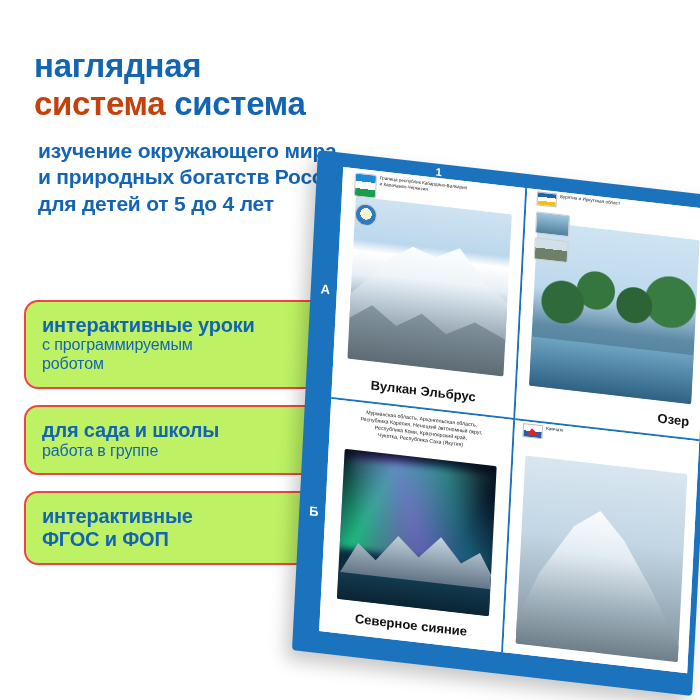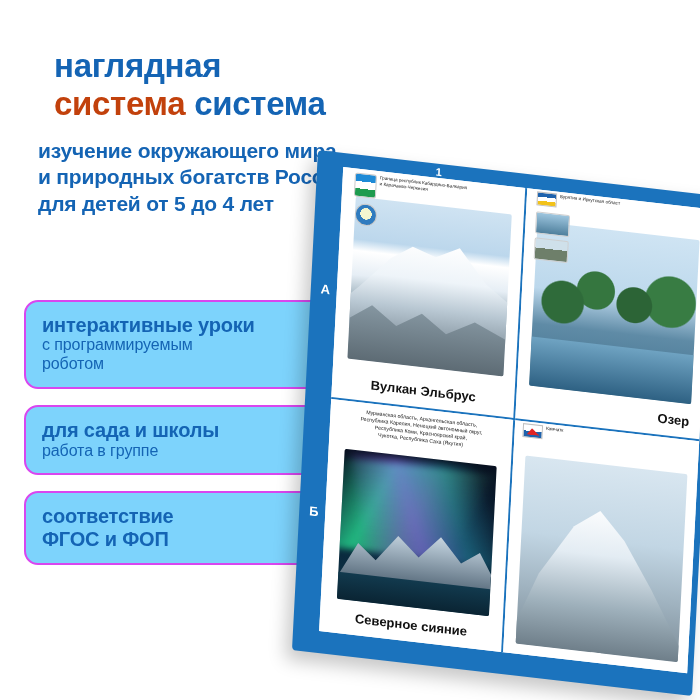--- a/index.html
+++ b/index.html
@@ -11,21 +11,21 @@
   }
   #root {
     position: relative;
     width: 700px; height: 700px;
     background: #ffffff;
   }
 
   
   .headline {
     position: absolute;
-    left: 54px; top: 48px;
+    left: 34px; top: 48px;
     width: 420px;
   }
   .headline .l1 {
     font-size: 33px;
     font-weight: bold;
     color: #1464b4;
     letter-spacing: -0.3px;
     line-height: 1.08;
   }
   .headline .l2 {
@@ -49,25 +49,25 @@
     letter-spacing: -0.2px;
   }
 
   
   .features {
     position: absolute;
     left: 24px; top: 300px;
     width: 310px;
   }
   .feature {
-    border: 2px solid #d946ef;
+    border: 2px solid #ef4444;
     border-radius: 14px;
     padding: 12px 16px 13px 16px;
     margin-bottom: 16px;
-    background: #7dd3fc;
+    background: #bef264;
   }
   .feature .title {
     font-size: 20px;
     font-weight: bold;
     color: #1464b4;
     line-height: 1.12;
     letter-spacing: -0.2px;
   }
   .feature .desc {
     font-size: 16px;
@@ -328,21 +328,21 @@
 
     <div class="feature">
       <div class="title">для сада и школы</div>
       <div class="desc">
         <div>работа в группе</div>
       </div>
     </div>
 
     <div class="feature">
       <div class="title">
-        <div>соответствие</div>
+        <div>интерактивные</div>
         <div>ФГОС и ФОП</div>
       </div>
       <div class="desc">
       </div>
     </div>
 
   </div>
 
   <div class="poster-wrap">
     <div class="poster">

